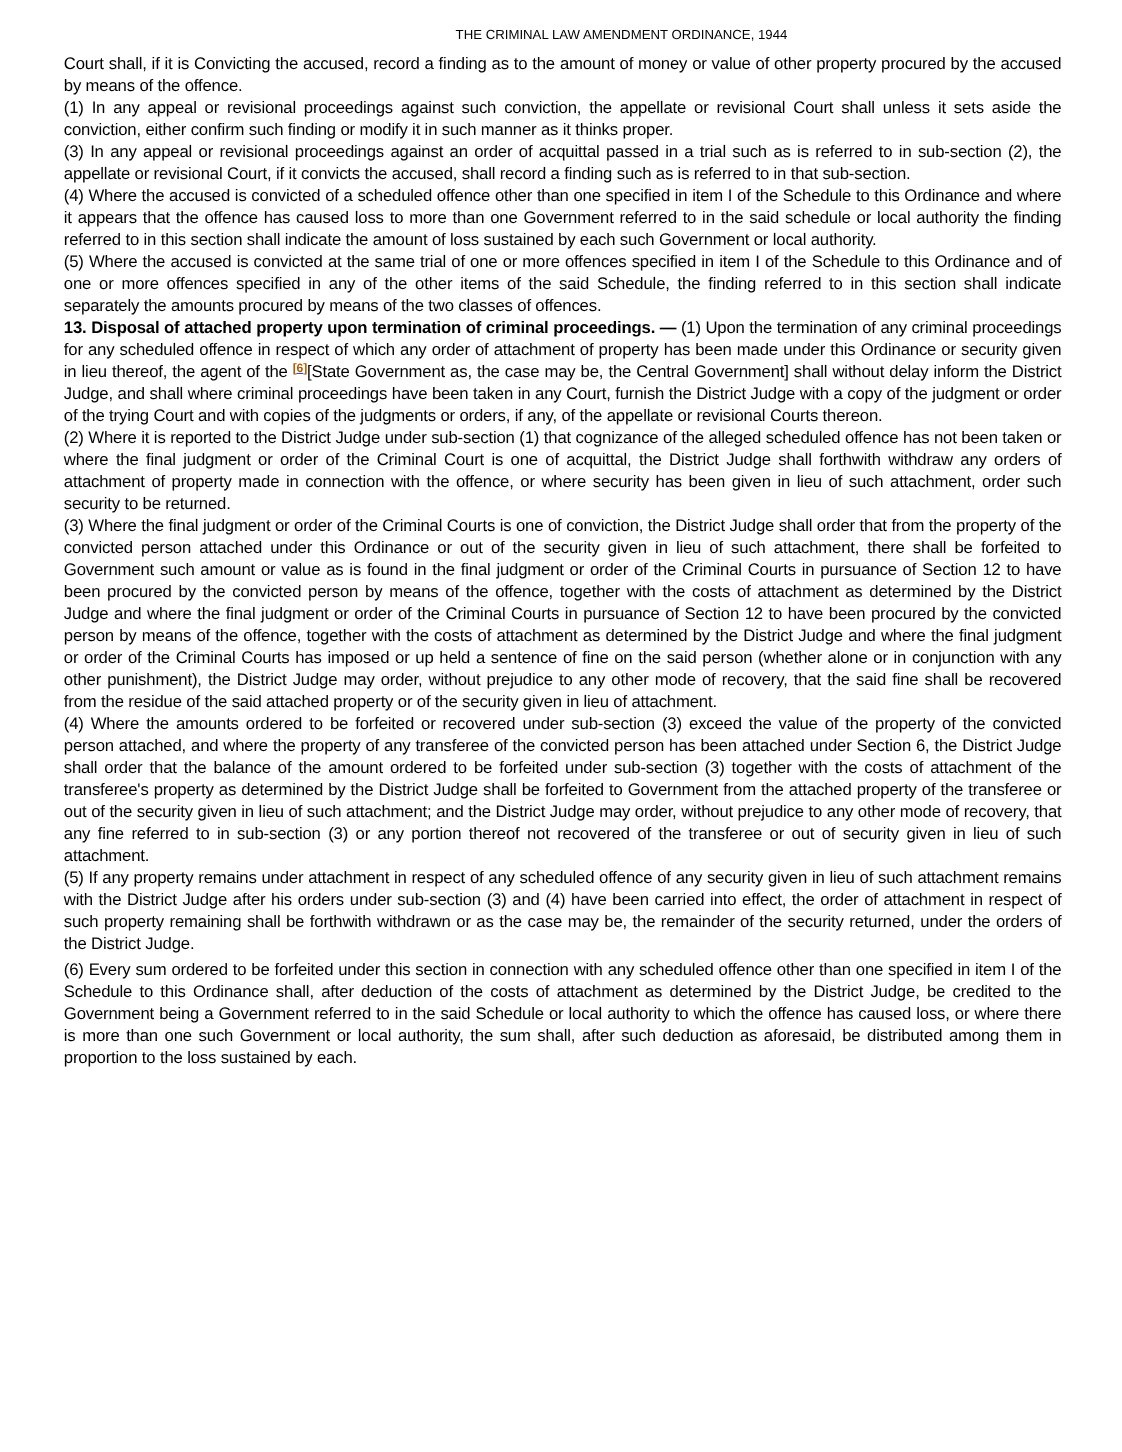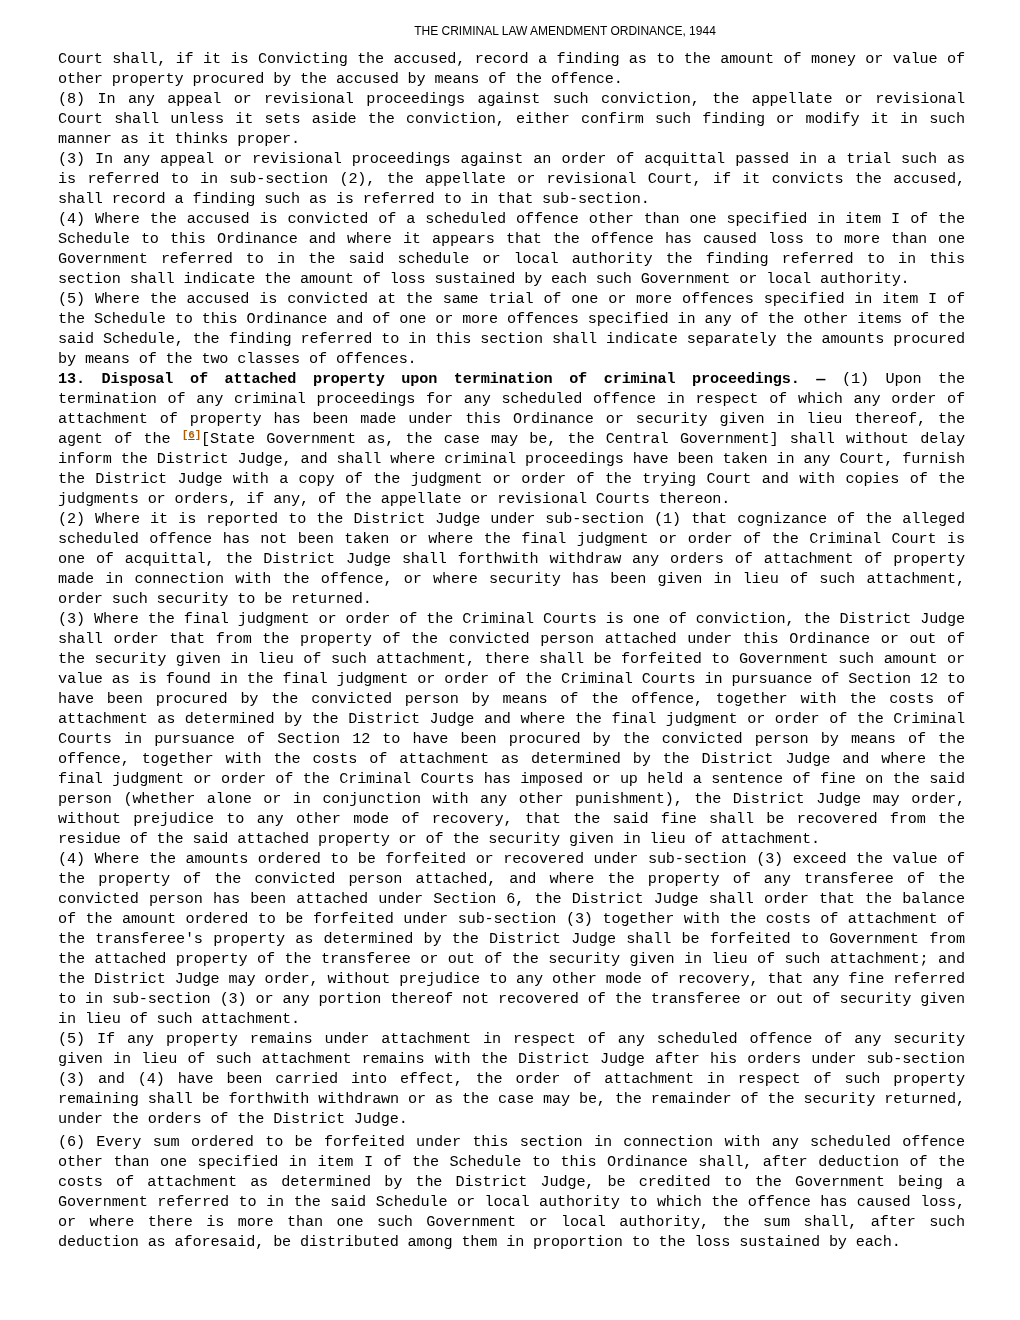--- a/index.html
+++ b/index.html
@@ -23,21 +23,21 @@
       font-family: "Liberation Sans", sans-serif;
       font-size: 12px;
       line-height: 14px;
       color: #000;
     }
     .content {
       position: absolute;
       top: 49px;
       left: 58px;
       width: 907px;
-      font-family: Liberation Mono, monospace;
+      font-family: Liberation Sans, sans-serif;
       font-size: 15.2px;
       line-height: 20px;
       text-align: justify;
       letter-spacing: -0.15px;
     }
     .para {
       margin: 0;
       padding: 0;
     }
     .para.gap-before {
@@ -69,21 +69,21 @@
       color: #000;
     }
   </style>
 </head>
 <body>
 
 <div class="page-header">THE CRIMINAL LAW AMENDMENT ORDINANCE, 1944</div>
 
 <div class="content">
   <p class="para">Court shall, if it is Convicting the accused, record a finding as to the amount of money or value of other property procured by the accused by means of the offence.</p>
-  <p class="para">(8) In any appeal or revisional proceedings against such conviction, the appellate or revisional Court shall unless it sets aside the conviction, either confirm such finding or modify it in such manner as it thinks proper.</p>
+  <p class="para">(1) In any appeal or revisional proceedings against such conviction, the appellate or revisional Court shall unless it sets aside the conviction, either confirm such finding or modify it in such manner as it thinks proper.</p>
   <p class="para">(3) In any appeal or revisional proceedings against an order of acquittal passed in a trial such as is referred to in sub-section (2), the appellate or revisional Court, if it convicts the accused, shall record a finding such as is referred to in that sub-section.</p>
   <p class="para">(4) Where the accused is convicted of a scheduled offence other than one specified in item I of the Schedule to this Ordinance and where it appears that the offence has caused loss to more than one Government referred to in the said schedule or local authority the finding referred to in this section shall indicate the amount of loss sustained by each such Government or local authority.</p>
   <p class="para">(5) Where the accused is convicted at the same trial of one or more offences specified in item I of the Schedule to this Ordinance and of one or more offences specified in any of the other items of the said Schedule, the finding referred to in this section shall indicate separately the amounts procured by means of the two classes of offences.</p>
   <p class="para"><span class="section-heading">13. Disposal of attached property upon termination of criminal proceedings. —</span><span> (1) Upon the termination of any criminal proceedings for any scheduled offence in respect of which any order of attachment of property has been made under this Ordinance or security given in lieu thereof, the agent of the </span><span class="footnote"><span>[</span><a class="footnote-num">6</a><span>]</span></span><span>[State Government as, the case may be, the Central Government] shall without delay inform the District Judge, and shall where criminal proceedings have been taken in any Court, furnish the District Judge with a copy of the judgment or order of the trying Court and with copies of the judgments or orders, if any, of the appellate or revisional Courts thereon.</span></p>
   <p class="para">(2) Where it is reported to the District Judge under sub-section (1) that cognizance of the alleged scheduled offence has not been taken or where the final judgment or order of the Criminal Court is one of acquittal, the District Judge shall forthwith withdraw any orders of attachment of property made in connection with the offence, or where security has been given in lieu of such attachment, order such security to be returned.</p>
   <p class="para">(3) Where the  final judgment or order of the Criminal Courts is one of conviction, the District Judge shall order that from the property of the convicted  person attached under this Ordinance or out of the security given in lieu of such attachment, there shall be forfeited to Government such amount or value as is found in the final judgment or order of the Criminal Courts in pursuance of Section 12 to have been procured by the convicted person by means of the offence, together with the costs of attachment as determined by the District Judge and where the final judgment or order of the Criminal Courts in pursuance of Section 12 to have been procured by the convicted person by means of the offence, together with the costs of attachment as determined by the District Judge and where the final judgment or order of the Criminal Courts has imposed or up held a sentence of fine on the said person (whether alone or in conjunction with any other punishment), the District Judge may order, without prejudice to any other mode of recovery, that the said fine shall be recovered from the residue of the said attached property or of the security given in lieu of attachment.</p>
   <p class="para">(4) Where the amounts ordered to be forfeited or recovered under sub-section (3) exceed the value of the property of the convicted person attached, and where the property of any transferee of the convicted person has been attached under Section 6, the District Judge shall order that the balance of the amount ordered to be forfeited under sub-section (3) together with the costs of attachment of the transferee's property as determined by the District Judge shall be forfeited to Government from the attached property of the transferee or out of the security given in lieu of such attachment; and the District Judge may order, without prejudice to any other mode of recovery, that any fine referred to in sub-section (3) or any portion thereof not recovered of the transferee or out of security given in lieu of such attachment.</p>
   <p class="para">(5) If any property remains under attachment in respect of any scheduled offence of any security given in lieu of such attachment remains with the District Judge after his orders under sub-section (3) and (4) have been carried into effect, the order of attachment in respect of such property remaining shall be forthwith withdrawn or as the case may be, the remainder of the security returned, under the orders of the District Judge.</p>
   <p class="para gap-before">(6) Every sum ordered to be forfeited under this section in connection with any scheduled offence other than one specified in item I of the Schedule to this Ordinance shall, after deduction of the costs of attachment as determined by the District Judge, be credited to the Government being a Government referred to in the said Schedule or local authority to which the offence has caused loss, or where there is more than one such Government or local authority, the sum shall, after such deduction as aforesaid, be distributed among them in proportion to the loss sustained by each.</p>
 </div>

